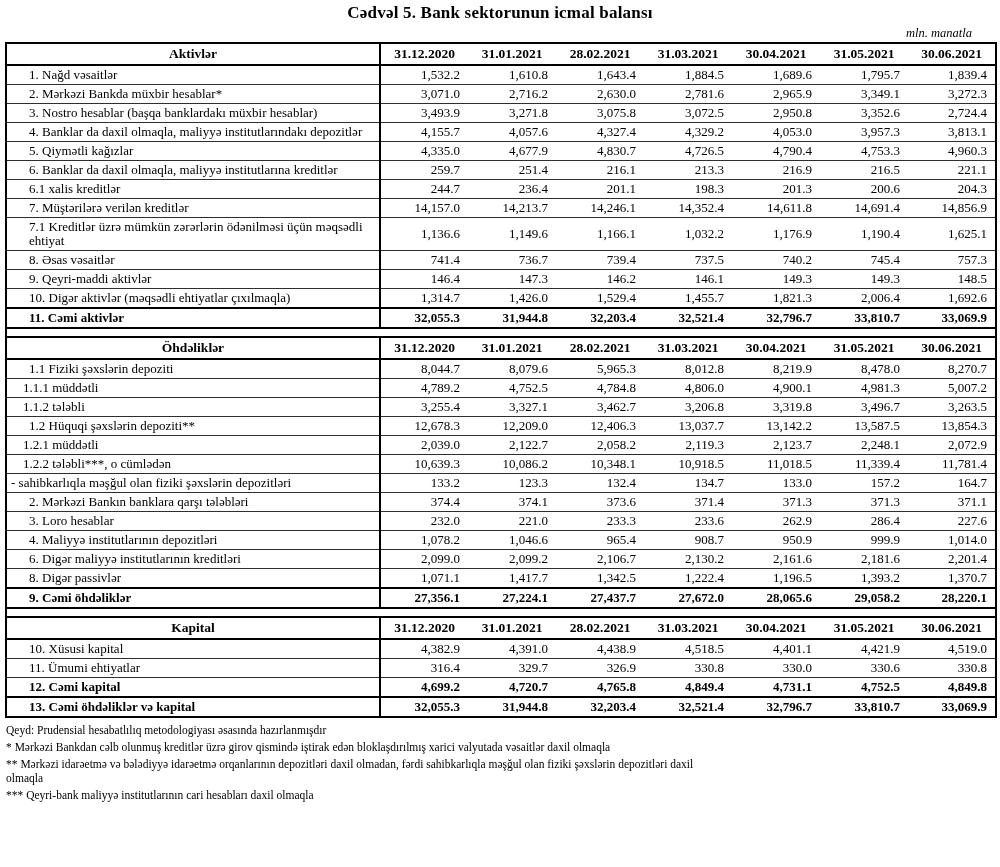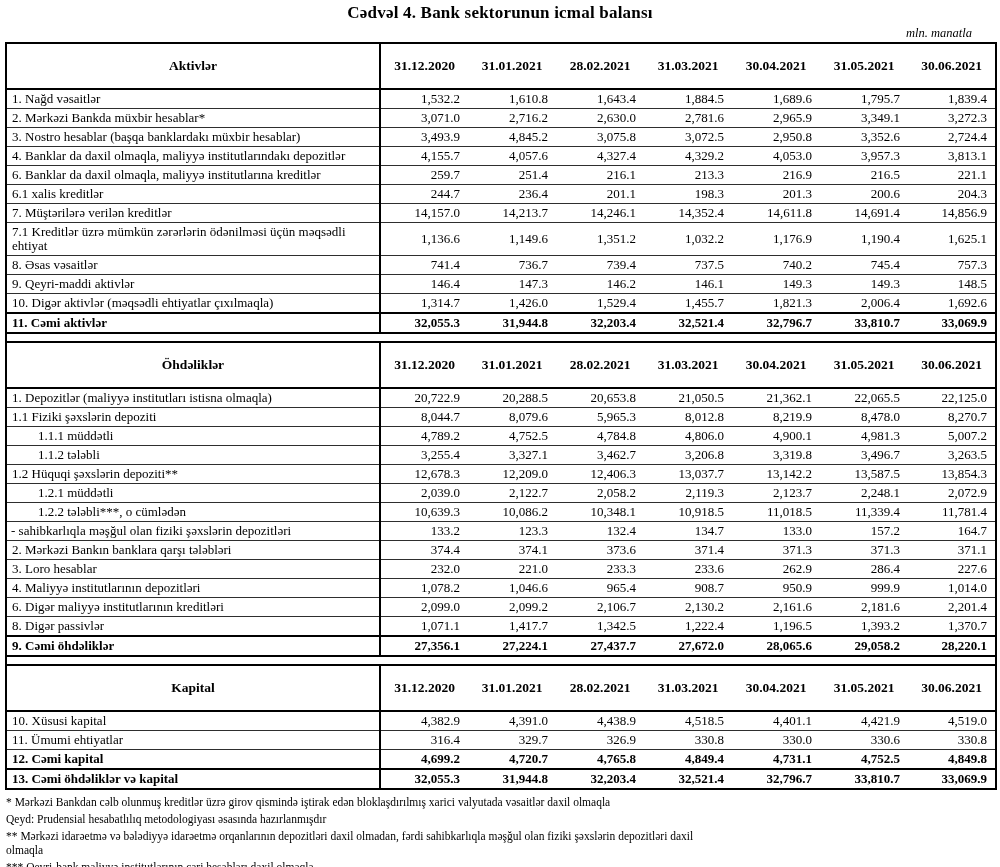--- a/index.html
+++ b/index.html
@@ -24,45 +24,45 @@
   col.c-label { width: 374px; }
   col.c-val   { width: 88px; }
   th, td {
     font-size: 13px; line-height: 14px;
     padding: 2px 4px;
     border-top: 1px solid #2e2e2e;
     overflow: hidden;
   }
   tr.head th {
     font-weight: bold; font-size: 13.5px; text-align: center;
-    padding: 15px 4px;
+    padding: 3px 4px;
     border-top: 2px solid #000; border-bottom: 2px solid #000;
   }
   .lbl { text-align: left; border-right: 2px solid #000; }
   td.val { text-align: right; padding-right: 8px; }
-  td.ind0 { padding-left: 5px; margin-left: 32px; }
-  td.ind1 { padding-left: 31px; }
+  td.ind0 { padding-left: 22px; margin-left: 32px; }
+  td.ind1 { padding-left: 16px; }
   td.ind2 { }
   tr.bold td { font-weight: bold; }
   tr.thick td { border-top: 2px solid #000; }
   tr.spacer td {
     height: 7px; padding: 0;
     border-top: 2px solid #000; border-bottom: 2px solid #000;
     border-right: none;
   }
   .footnotes {
     margin: 5px 0 0 6px; width: 705px;
     font-size: 11.5px; line-height: 14px;
   }
   .footnote { margin-bottom: 3px; }
 </style>
 </head>
 <body>
 
-<div class="title">Cədvəl 4. Bank sektorunun icmal balansı</div>
+<div class="title">Cədvəl 5. Bank sektorunun icmal balansı</div>
 <div class="unit">mln. manatla</div>
 
 <table class="balance">
   <colgroup>
     <col class="c-label">
     <col class="c-val">
       <col class="c-val">
       <col class="c-val">
       <col class="c-val">
     <col class="c-val">
@@ -96,38 +96,48 @@
         <td class="val">2,716.2</td>
         <td class="val">2,630.0</td>
         <td class="val">2,781.6</td>
         <td class="val">2,965.9</td>
         <td class="val">3,349.1</td>
         <td class="val">3,272.3</td>
       </tr>
       <tr class="">
         <td class="lbl ind0">3. Nostro hesablar (başqa banklardakı müxbir hesablar)</td>
         <td class="val">3,493.9</td>
-        <td class="val">4,845.2</td>
+        <td class="val">3,271.8</td>
         <td class="val">3,075.8</td>
         <td class="val">3,072.5</td>
         <td class="val">2,950.8</td>
         <td class="val">3,352.6</td>
         <td class="val">2,724.4</td>
       </tr>
       <tr class="">
         <td class="lbl ind0">4. Banklar da daxil olmaqla, maliyyə institutlarındakı depozitlər</td>
         <td class="val">4,155.7</td>
         <td class="val">4,057.6</td>
         <td class="val">4,327.4</td>
         <td class="val">4,329.2</td>
         <td class="val">4,053.0</td>
         <td class="val">3,957.3</td>
         <td class="val">3,813.1</td>
       </tr>
       <tr class="">
+        <td class="lbl ind0">5. Qiymətli kağızlar</td>
+        <td class="val">4,335.0</td>
+        <td class="val">4,677.9</td>
+        <td class="val">4,830.7</td>
+        <td class="val">4,726.5</td>
+        <td class="val">4,790.4</td>
+        <td class="val">4,753.3</td>
+        <td class="val">4,960.3</td>
+      </tr>
+      <tr class="">
         <td class="lbl ind0">6. Banklar da daxil olmaqla, maliyyə institutlarına kreditlər</td>
         <td class="val">259.7</td>
         <td class="val">251.4</td>
         <td class="val">216.1</td>
         <td class="val">213.3</td>
         <td class="val">216.9</td>
         <td class="val">216.5</td>
         <td class="val">221.1</td>
       </tr>
       <tr class="">
@@ -147,21 +157,21 @@
         <td class="val">14,246.1</td>
         <td class="val">14,352.4</td>
         <td class="val">14,611.8</td>
         <td class="val">14,691.4</td>
         <td class="val">14,856.9</td>
       </tr>
       <tr class="">
         <td class="lbl ind0">7.1 Kreditlər üzrə mümkün zərərlərin ödənilməsi üçün məqsədli ehtiyat</td>
         <td class="val">1,136.6</td>
         <td class="val">1,149.6</td>
-        <td class="val">1,351.2</td>
+        <td class="val">1,166.1</td>
         <td class="val">1,032.2</td>
         <td class="val">1,176.9</td>
         <td class="val">1,190.4</td>
         <td class="val">1,625.1</td>
       </tr>
       <tr class="">
         <td class="lbl ind0">8.  Əsas vəsaitlər</td>
         <td class="val">741.4</td>
         <td class="val">736.7</td>
         <td class="val">739.4</td>
@@ -207,30 +217,20 @@
         <th class="lbl">Öhdəliklər</th>
         <th>31.12.2020</th>
         <th>31.01.2021</th>
         <th>28.02.2021</th>
         <th>31.03.2021</th>
         <th>30.04.2021</th>
         <th>31.05.2021</th>
         <th>30.06.2021</th>
       </tr>
       <tr class="">
-        <td class="lbl ind0">1. Depozitlər (maliyyə institutları istisna olmaqla)</td>
-        <td class="val">20,722.9</td>
-        <td class="val">20,288.5</td>
-        <td class="val">20,653.8</td>
-        <td class="val">21,050.5</td>
-        <td class="val">21,362.1</td>
-        <td class="val">22,065.5</td>
-        <td class="val">22,125.0</td>
-      </tr>
-      <tr class="">
         <td class="lbl ind0">1.1 Fiziki şəxslərin depoziti</td>
         <td class="val">8,044.7</td>
         <td class="val">8,079.6</td>
         <td class="val">5,965.3</td>
         <td class="val">8,012.8</td>
         <td class="val">8,219.9</td>
         <td class="val">8,478.0</td>
         <td class="val">8,270.7</td>
       </tr>
       <tr class="">
@@ -403,17 +403,17 @@
         <td class="val">32,203.4</td>
         <td class="val">32,521.4</td>
         <td class="val">32,796.7</td>
         <td class="val">33,810.7</td>
         <td class="val">33,069.9</td>
       </tr>
     </tbody>
 </table>
 
 <div class="footnotes" id="footnotes">
+    <div class="footnote">Qeyd: Prudensial hesabatlılıq metodologiyası əsasında hazırlanmışdır</div>
     <div class="footnote">* Mərkəzi Bankdan cəlb olunmuş kreditlər üzrə girov qismində iştirak edən bloklaşdırılmış xarici valyutada vəsaitlər daxil olmaqla</div>
-    <div class="footnote">Qeyd: Prudensial hesabatlılıq metodologiyası əsasında hazırlanmışdır</div>
     <div class="footnote">** Mərkəzi idarəetmə və bələdiyyə idarəetmə orqanlarının depozitləri daxil olmadan, fərdi sahibkarlıqla məşğul olan fiziki şəxslərin depozitləri daxil olmaqla</div>
     <div class="footnote">*** Qeyri-bank maliyyə institutlarının cari hesabları daxil olmaqla</div>
   </div>
 
 </body></html>

